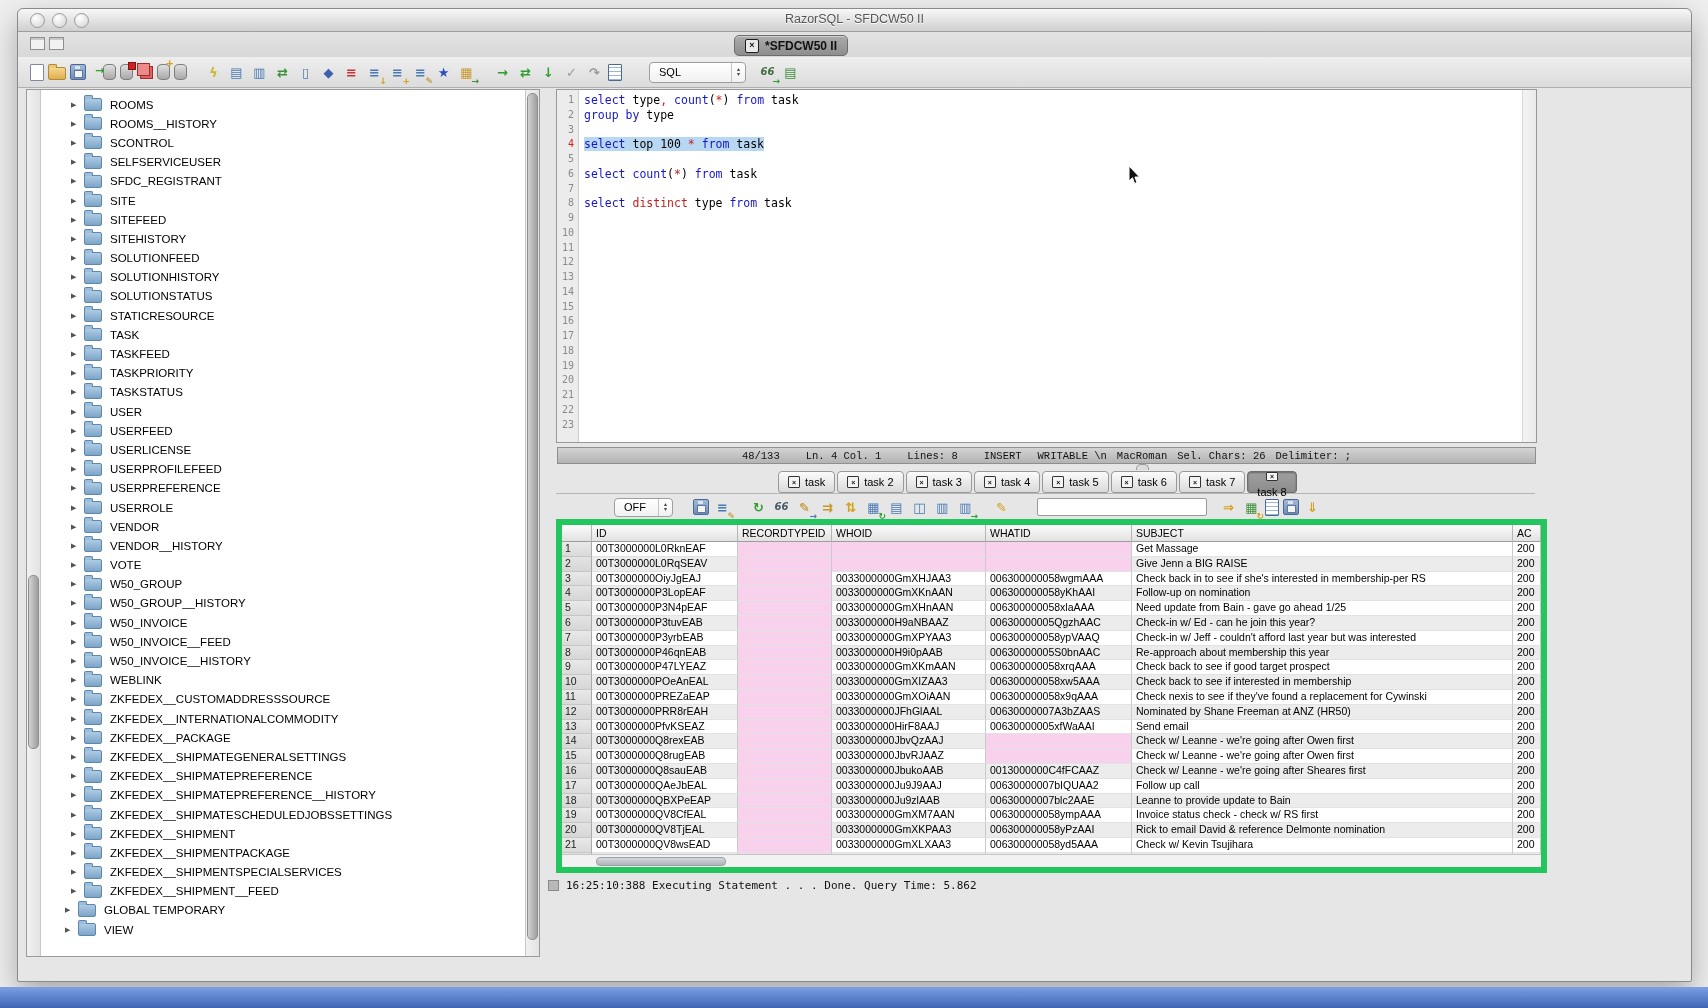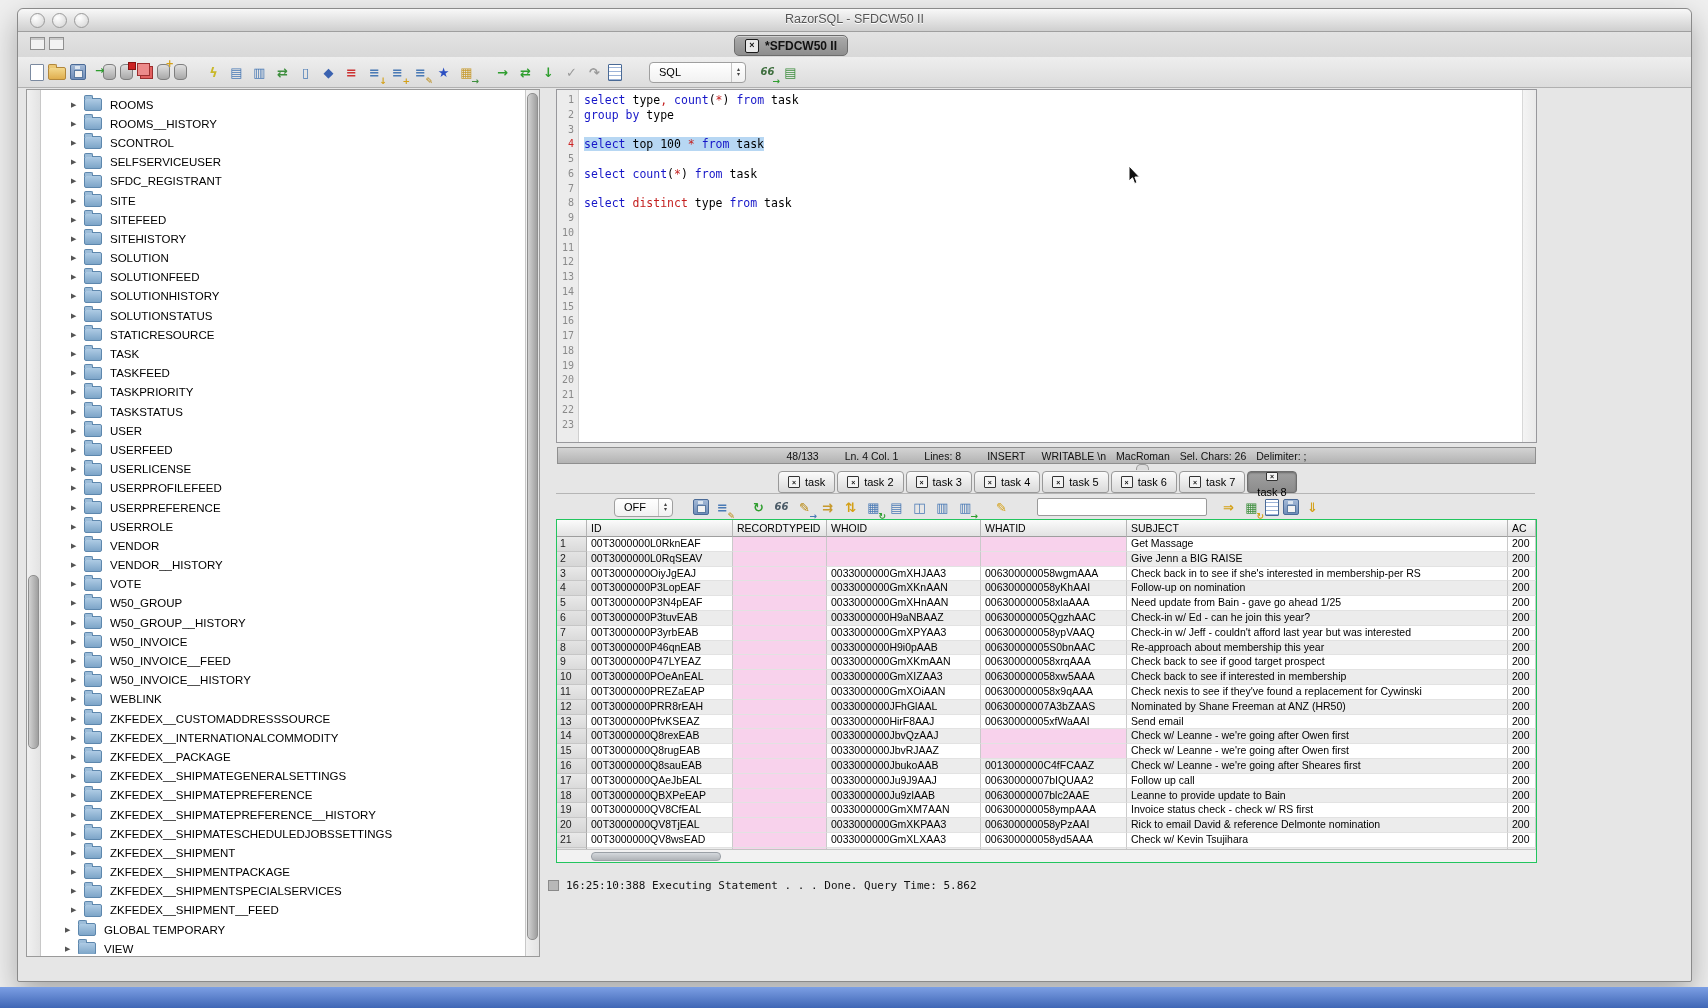--- a/index.html
+++ b/index.html
@@ -77,36 +77,36 @@
   .num.cur{color:#cc2222;}
   .code{flex:1;padding:3px 0 0 5px;font:11.5px/14.75px "DejaVu Sans Mono",monospace;color:#000;overflow:hidden;}
   .cl{height:14.75px;white-space:pre;}
   .tk-k{color:#1616c8;}
   .tk-r{color:#c42020;}
   .tk-p{color:#000;}
   .selspan{background:#b7d7f3;}
   .evsb{width:13px;flex:none;border-left:1px solid #d8d8d8;background:linear-gradient(90deg,#f4f4f4,#eaeaea);}
 
   .estatus{position:absolute;left:11px;top:358px;width:977px;height:15px;background:linear-gradient(#d3d3d3,#b3b3b3);
-           border:1px solid #8f8f8f;display:flex;align-items:center;justify-content:center;font-size:10.5px;color:#111;white-space:pre;}
+           border:1px solid #8f8f8f;display:flex;align-items:center;justify-content:center;font-size:10.5px;color:#111;white-space:pre;font-family:Liberation Mono, monospace;}
   .gL{margin-right:26px;} .gM{margin-right:16px;} .gS{margin-right:10px;}
   .grip{position:absolute;top:375px;left:590px;width:11px;height:5px;background:#dcdcdc;border:1px solid #9a9a9a;border-bottom:none;border-radius:5px 5px 0 0;}
 
   .rtabs{position:absolute;left:10px;top:381px;width:979px;height:24px;display:flex;align-items:flex-end;padding-left:222px;box-sizing:border-box;border-bottom:1px solid #b5b5b5;}
   .rtab{height:20px;display:flex;align-items:center;gap:5px;padding:0 9px;margin-right:2px;font-size:11px;color:#000;
         background:linear-gradient(#fbfbfb,#dadada);border:1px solid #999;border-radius:4px 4px 3px 3px;}
   .rtab .cbox{width:10px;height:10px;font-size:7px;border:1px solid #333;background:#f4f4f4;border-radius:1px;}
   .rtab.active{background:linear-gradient(#a0a0a0,#8c8c8c);border-color:#6e6e6e;box-shadow:inset 0 1px 2px rgba(0,0,0,.35);flex-direction:column;}
 
   .rtoolbar{position:absolute;left:10px;top:406px;width:979px;height:24px;display:flex;align-items:center;}
   .rtb-a{margin-left:20px;}
   .filterbox{width:160px;height:16px;margin-left:26px;border:1px solid #9a9a9a;border-radius:2px;background:#fff;font-size:11px;padding:0 4px;font-family:"Liberation Sans",sans-serif;}
   .rtb-b{margin-left:12px;}
 
-  .tablebox{position:absolute;left:10px;top:430px;width:979px;height:342px;background:#fff;border:1px solid #22c55e;overflow:hidden;}
+  .tablebox{position:absolute;left:10px;top:430px;width:979px;height:342px;background:#fff;border:6px solid #22c55e;overflow:hidden;}
   .tgrid{display:grid;grid-template-columns:30px 146px 94px 154px 146px 381px 1fr;}
   .hc{height:16px;line-height:16px;font-size:10.5px;color:#000;padding-left:4px;background:linear-gradient(#fbfbfb,#e2e2e2);
       border-right:1px solid #b5b5b5;border-bottom:1px solid #9e9e9e;white-space:nowrap;overflow:hidden;}
   .trow2{cursor:default;}
   .td{height:13.8px;line-height:13.8px;font-size:10.5px;padding-left:4px;white-space:nowrap;overflow:hidden;
       border-right:1px solid #cacaca;border-bottom:1px solid #e2e2e2;color:#000;}
   .gut{background:linear-gradient(#e9e9e9,#dadada);border-right:1px solid #aaa;border-bottom:1px solid #c6c6c6;color:#222;padding-left:3px;}
   .r-even .td{background:#ececec;}
   .r-even .gut{background:linear-gradient(#e3e3e3,#d6d6d6);}
   .td.pk{background:#f8d2ec !important;}
@@ -229,25 +229,20 @@
             <span>SITEFEED</span>
           </div>
           <div class="trow">
             <span class="tri">▶</span>
             <span class="fold"></span>
             <span>SITEHISTORY</span>
           </div>
           <div class="trow">
             <span class="tri">▶</span>
             <span class="fold"></span>
-            <span>SOLUTION</span>
-          </div>
-          <div class="trow">
-            <span class="tri">▶</span>
-            <span class="fold"></span>
             <span>SOLUTIONFEED</span>
           </div>
           <div class="trow">
             <span class="tri">▶</span>
             <span class="fold"></span>
             <span>SOLUTIONHISTORY</span>
           </div>
           <div class="trow">
             <span class="tri">▶</span>
             <span class="fold"></span>

